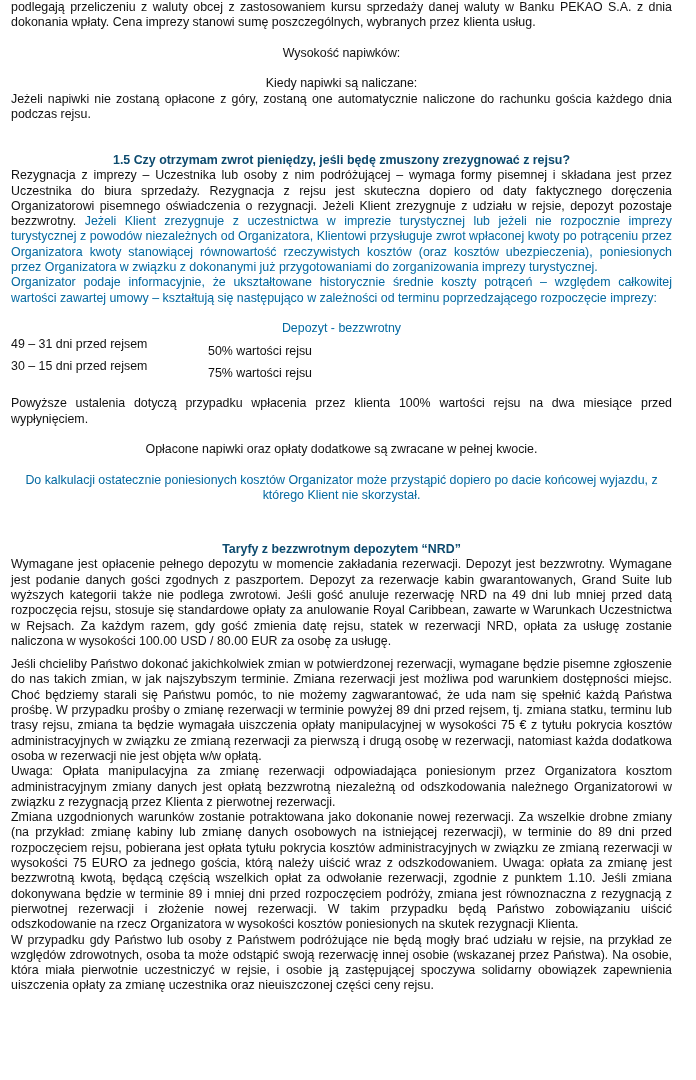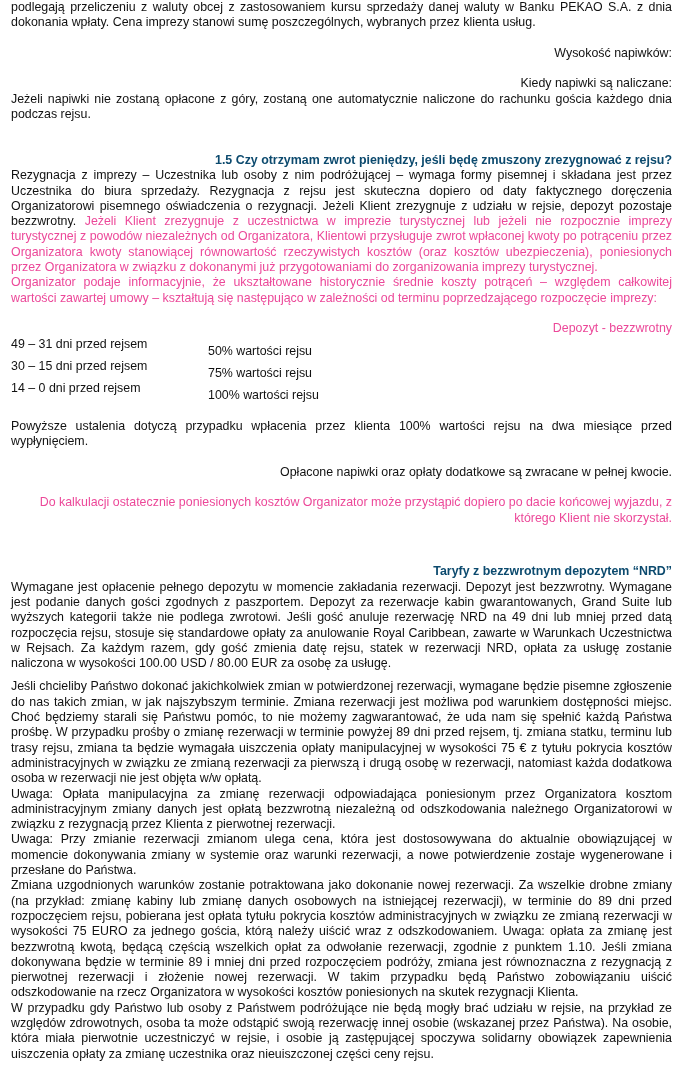--- a/index.html
+++ b/index.html
@@ -18,26 +18,26 @@
       left: 11px;
       top: 0px;
       width: 661px;
     }
     p {
       margin: 0;
       text-align: justify;
     }
     .gap { height: 15.3px; }
     .gap2 { height: 30.6px; }
-    .gray { color: #ec4899; }
+    .gray { color: #0369a1; }
     .heading { font-weight: bold; color: #0c4a6e; }
     .table-row { display: flex; justify-content: center; }
     .table-row .c1 { width: 197px; }
     .table-row .c2 { flex: 1; margin-top: 7px; }
-    .nojust { text-align: right; }
+    .nojust { text-align: center; }
   </style>
 </head>
 <body>
 
 <div class="page">
 
   <p>podlegają przeliczeniu  z waluty obcej z zastosowaniem kursu sprzedaży danej waluty w Banku PEKAO S.A. z dnia dokonania wpłaty. Cena imprezy stanowi sumę poszczególnych, wybranych przez klienta usług.</p>
   <div class="gap"></div>
 
   <p class="nojust">Wysokość napiwków:</p>
@@ -55,40 +55,35 @@
   <p class="gray nojust">Depozyt - bezzwrotny</p>
   <div>
     <div class="table-row">
       <span class="c1">49 – 31 dni przed rejsem</span>
       <span class="c2">50% wartości rejsu</span>
     </div>
     <div class="table-row">
       <span class="c1">30 – 15 dni przed rejsem</span>
       <span class="c2">75% wartości rejsu</span>
     </div>
-    <div class="table-row">
-      <span class="c1">14 – 0 dni przed rejsem</span>
-      <span class="c2">100% wartości rejsu</span>
-    </div>
   </div>
   <div class="gap"></div>
 
   <p>Powyższe ustalenia dotyczą przypadku wpłacenia przez klienta 100% wartości rejsu na dwa miesiące przed wypłynięciem.</p>
   <div class="gap"></div>
 
   <p class="nojust">Opłacone napiwki oraz opłaty dodatkowe są zwracane w pełnej kwocie.</p>
   <div class="gap"></div>
 
   <p class="gray nojust">Do kalkulacji ostatecznie poniesionych kosztów Organizator może przystąpić dopiero po dacie końcowej wyjazdu, z którego Klient nie skorzystał.</p>
   <div class="gap2"></div>
   <div class="gap" style="height:8px"></div>
 
   <p class="heading nojust">Taryfy z bezzwrotnym depozytem “NRD”</p>
   <p>Wymagane jest opłacenie pełnego depozytu w momencie zakładania rezerwacji. Depozyt jest bezzwrotny. Wymagane jest podanie danych gości zgodnych z paszportem. Depozyt za rezerwacje kabin gwarantowanych, Grand Suite lub wyższych kategorii także nie podlega zwrotowi.  Jeśli gość anuluje rezerwację NRD na 49 dni lub mniej przed datą rozpoczęcia rejsu, stosuje się standardowe opłaty za anulowanie Royal Caribbean, zawarte w Warunkach Uczestnictwa w Rejsach. Za każdym razem, gdy gość zmienia datę rejsu, statek w rezerwacji NRD, opłata za usługę zostanie naliczona w wysokości 100.00 USD / 80.00 EUR za osobę za usługę.</p>
   <div class="gap" style="height:8px"></div>
 
   <p>Jeśli chcieliby Państwo dokonać jakichkolwiek zmian w potwierdzonej rezerwacji, wymagane będzie pisemne zgłoszenie do nas takich zmian, w jak najszybszym terminie. Zmiana rezerwacji jest możliwa pod warunkiem dostępności miejsc. Choć będziemy starali się Państwu pomóc, to nie możemy zagwarantować, że uda nam się spełnić każdą Państwa prośbę. W przypadku prośby o zmianę rezerwacji w terminie powyżej 89 dni przed rejsem, tj. zmiana statku, terminu lub trasy rejsu, zmiana ta będzie wymagała uiszczenia opłaty manipulacyjnej w wysokości 75 € z tytułu pokrycia kosztów administracyjnych w związku ze zmianą rezerwacji za pierwszą i drugą osobę w rezerwacji, natomiast każda dodatkowa osoba w rezerwacji nie jest objęta w/w opłatą.</p>
   <p>Uwaga: Opłata manipulacyjna za zmianę rezerwacji odpowiadająca poniesionym przez Organizatora kosztom administracyjnym zmiany danych jest opłatą bezzwrotną niezależną od odszkodowania należnego Organizatorowi w związku z rezygnacją przez Klienta z pierwotnej rezerwacji.</p>
-  <p>Uwaga: Przy zmianie rezerwacji zmianom ulega cena, która jest dostosowywana do aktualnie obowiązującej w momencie dokonywania zmiany w systemie oraz warunki rezerwacji, a nowe potwierdzenie zostaje wygenerowane i przesłane do Państwa.</p>
   <p>Zmiana uzgodnionych warunków zostanie potraktowana jako dokonanie nowej rezerwacji. Za wszelkie drobne zmiany (na przykład: zmianę kabiny lub zmianę danych osobowych na istniejącej rezerwacji), w terminie do 89 dni przed rozpoczęciem rejsu, pobierana jest opłata tytułu pokrycia kosztów administracyjnych w związku ze zmianą rezerwacji w wysokości 75 EURO za jednego gościa, którą należy uiścić wraz z odszkodowaniem. Uwaga: opłata za zmianę jest bezzwrotną kwotą, będącą częścią wszelkich opłat za odwołanie rezerwacji, zgodnie z punktem 1.10. Jeśli zmiana dokonywana będzie w terminie 89 i mniej dni przed rozpoczęciem podróży, zmiana jest równoznaczna z rezygnacją z pierwotnej rezerwacji i złożenie nowej rezerwacji.  W takim przypadku będą Państwo zobowiązaniu uiścić odszkodowanie na rzecz Organizatora w wysokości kosztów poniesionych na skutek rezygnacji Klienta.</p>
   <p>W przypadku gdy Państwo lub osoby z Państwem podróżujące nie będą mogły brać udziału w rejsie, na przykład ze względów zdrowotnych, osoba ta może odstąpić swoją rezerwację innej osobie (wskazanej przez Państwa). Na osobie, która miała pierwotnie uczestniczyć w rejsie, i osobie ją zastępującej spoczywa solidarny obowiązek zapewnienia uiszczenia opłaty za zmianę uczestnika oraz nieuiszczonej części ceny rejsu.</p>
 
 </div>
 
 </body></html>

